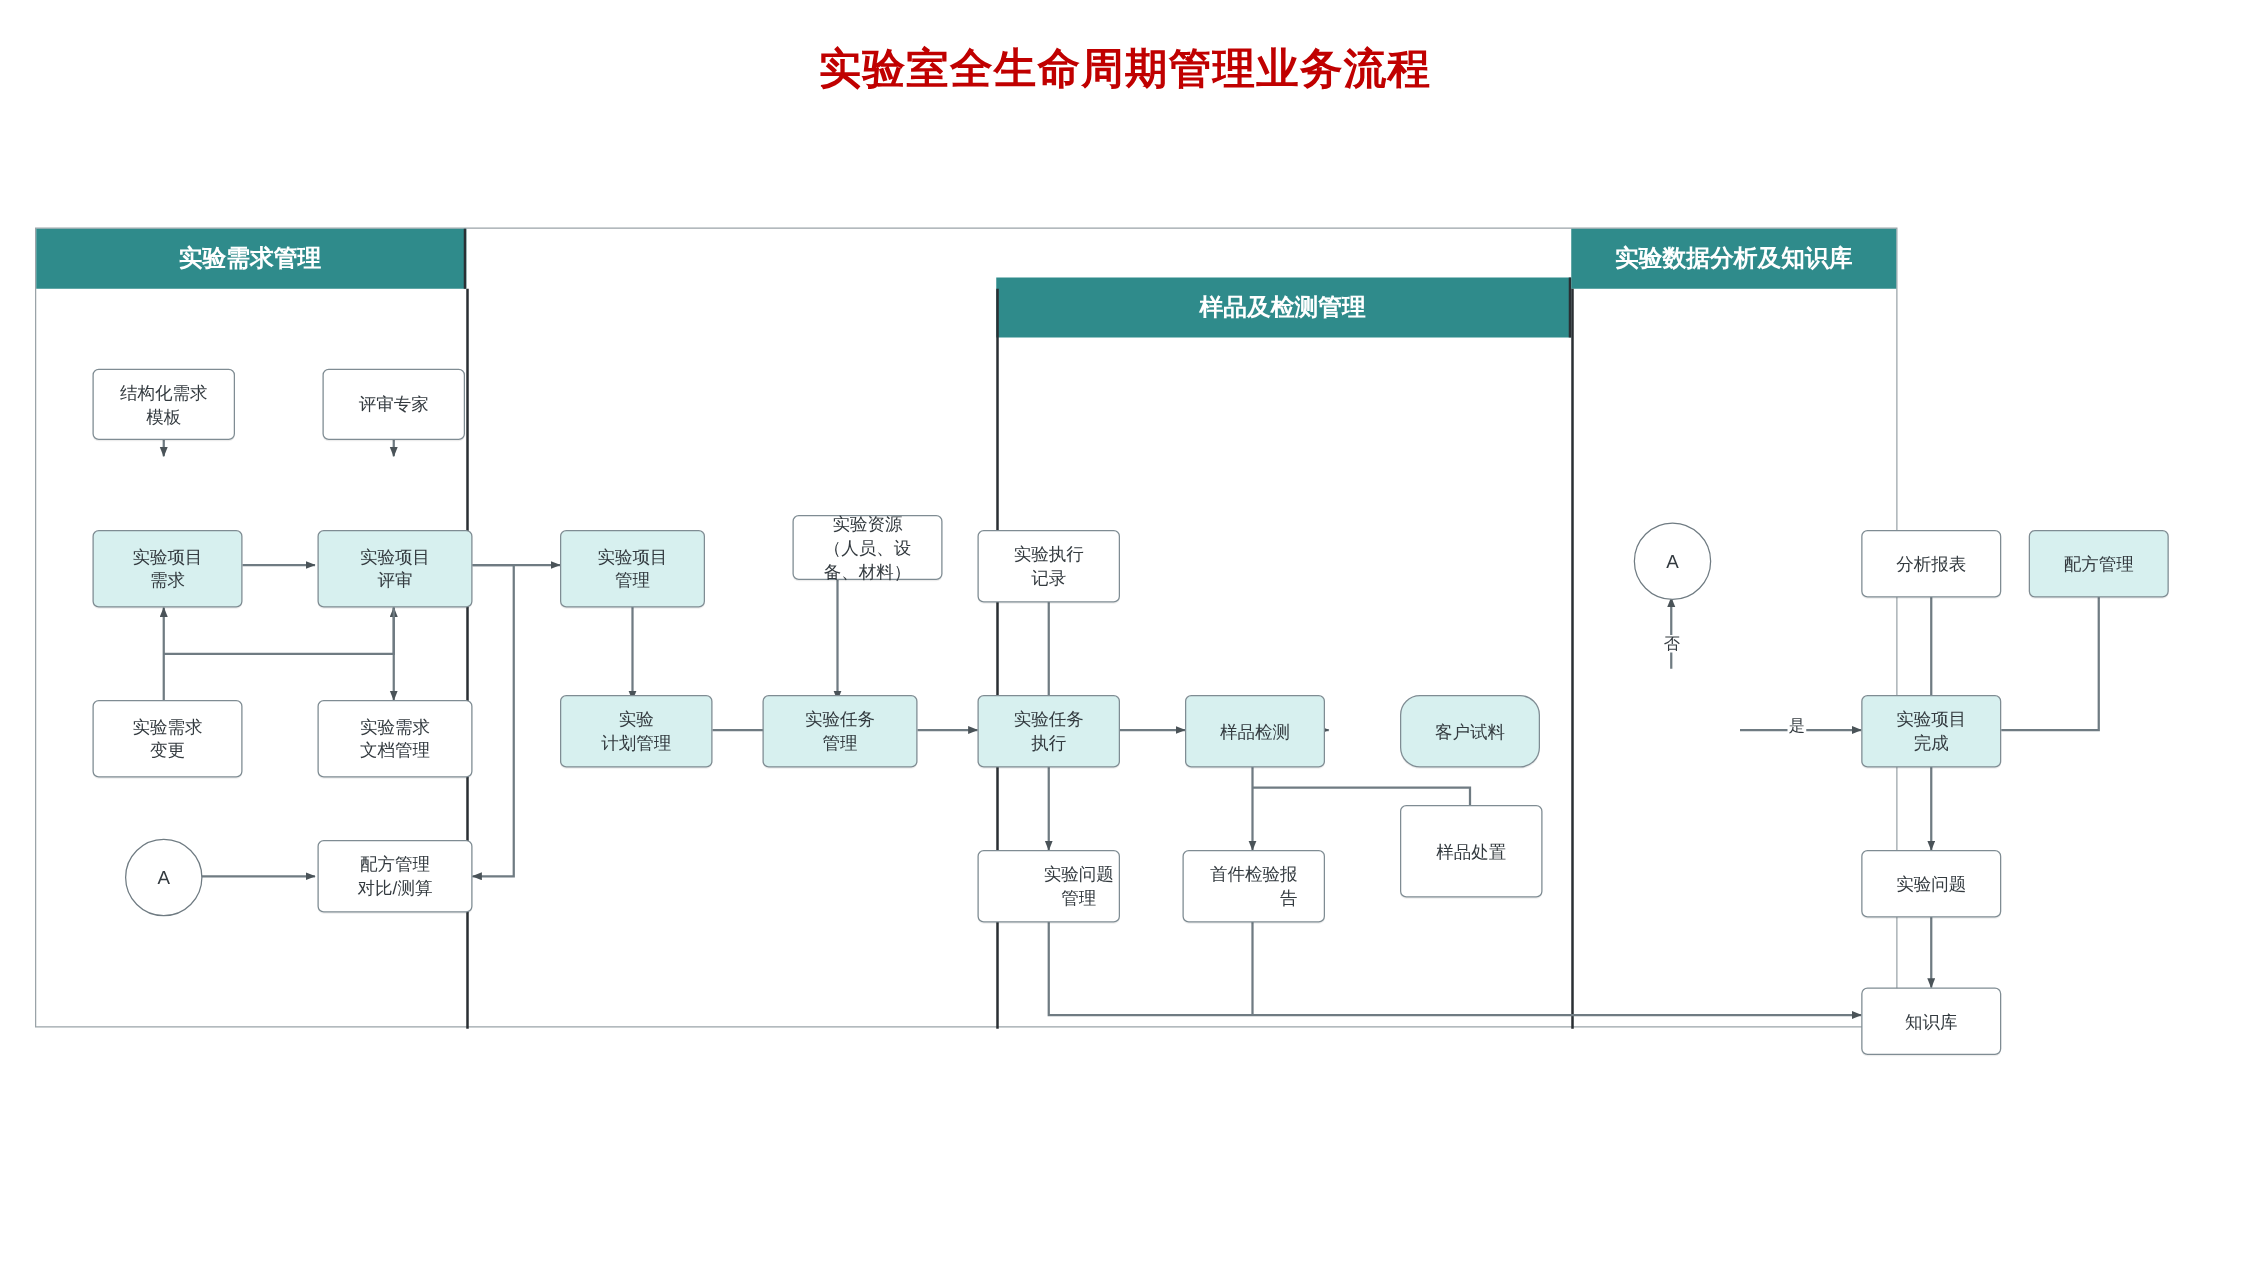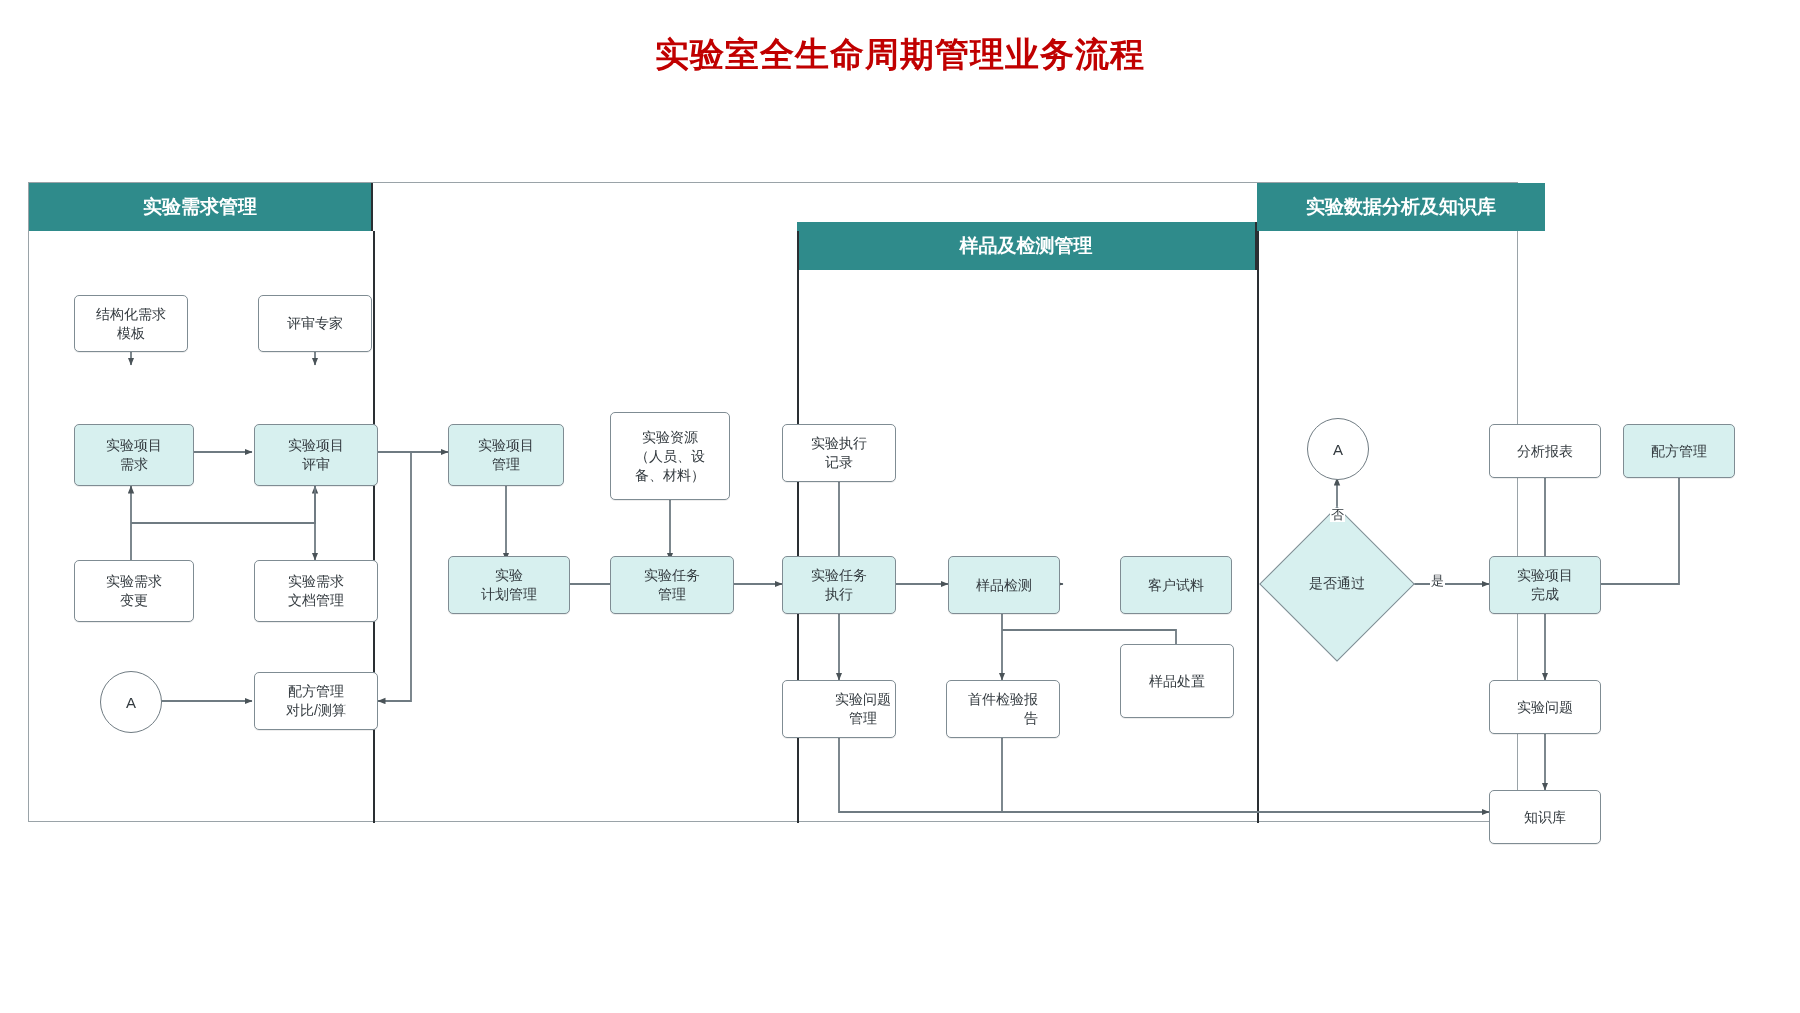--- a/index.html
+++ b/index.html
@@ -94,21 +94,21 @@
 </head>
 <body>
 
 <div id="page">
 
   <div class="title">实验室全生命周期管理业务流程</div>
 
   <div class="frame">
     <div class="lane-head" style="left:0;width:344px;">实验需求管理</div>
     <div class="lane-head" style="left:768px;width:460px;margin-top:39px;">样品及检测管理</div>
-    <div class="lane-head last" style="left:1228px;width:288px;">实验数据分析及知识库</div>
+    <div class="lane-head last" style="left:1228px;width:260px;">实验数据分析及知识库</div>
 
     <div class="lane-divider" style="left:344px;"></div>
     <div class="lane-divider" style="left:768px;"></div>
     <div class="lane-divider" style="left:1228px;"></div>
   </div>
 
   <svg class="svg-layer">
     <defs>
       <marker id="ah" markerWidth="9" markerHeight="9" refX="7.5" refY="3.2" orient="auto" markerUnits="userSpaceOnUse">
         <path d="M0,0 L8,3.2 L0,6.4 z" fill="#4a5358"></path>
@@ -226,21 +226,21 @@
     </span>
   </div>
 
   <div class="node fill" style="left:448px;top:424px;width:116px;height:62px;">
     <span>
       <span>实验项目</span>
       <span>管理</span>
     </span>
   </div>
 
-  <div class="node" style="left:610px;top:412px;width:120px;height:88px;">
+  <div class="node" style="left:634px;top:412px;width:120px;height:52px;">
     <span>
       <span>实验资源</span>
       <span>（人员、设</span>
       <span>备、材料）</span>
     </span>
   </div>
 
   <div class="node" style="left:782px;top:424px;width:114px;height:58px;">
     <span>
       <span>实验执行</span>
@@ -273,28 +273,24 @@
     <span>
       <span>实验问题</span>
       <span>管理</span>
     </span>
   </div>
 
   <div class="node fill" style="left:948px;top:556px;width:112px;height:58px;">
     <span>样品检测</span>
   </div>
 
-  <div class="node fill" style="left:1120px;top:556px;width:112px;height:58px;">
+  <div class="node fill" style="left:1120px;top:556px;width:112px;height:58px;border-radius:16px;">
     <span>客户试料</span>
   </div>
 
-  <div class="diamond" style="left:1282px;top:529px;width:110px;height:110px;">
-    <div class="dshape"></div>
-    <div class="dlabel">是否通过</div>
-  </div>
 
   <div class="circle" style="left:1307px;top:418px;width:60px;height:60px;">
     <span>A</span>
   </div>
 
   <div class="edge-label" style="left:1330px;top:508px;">否</div>
   <div class="edge-label" style="left:1430px;top:574px;">是</div>
 
   <div class="node" style="left:946px;top:680px;width:114px;height:58px;text-align:right;">
     <span>

